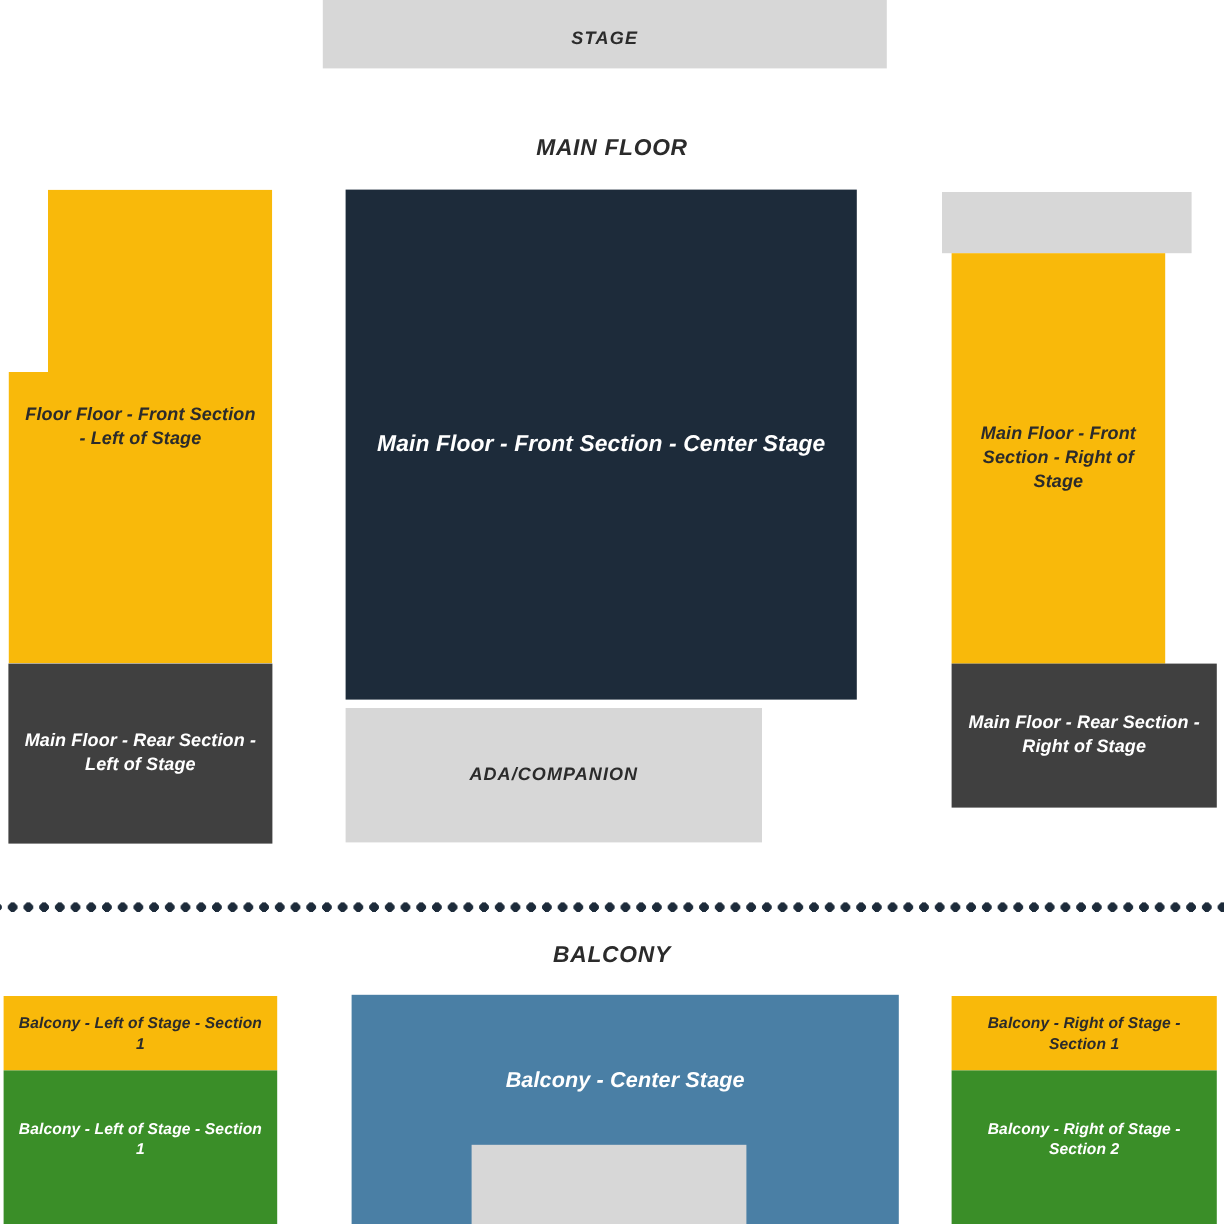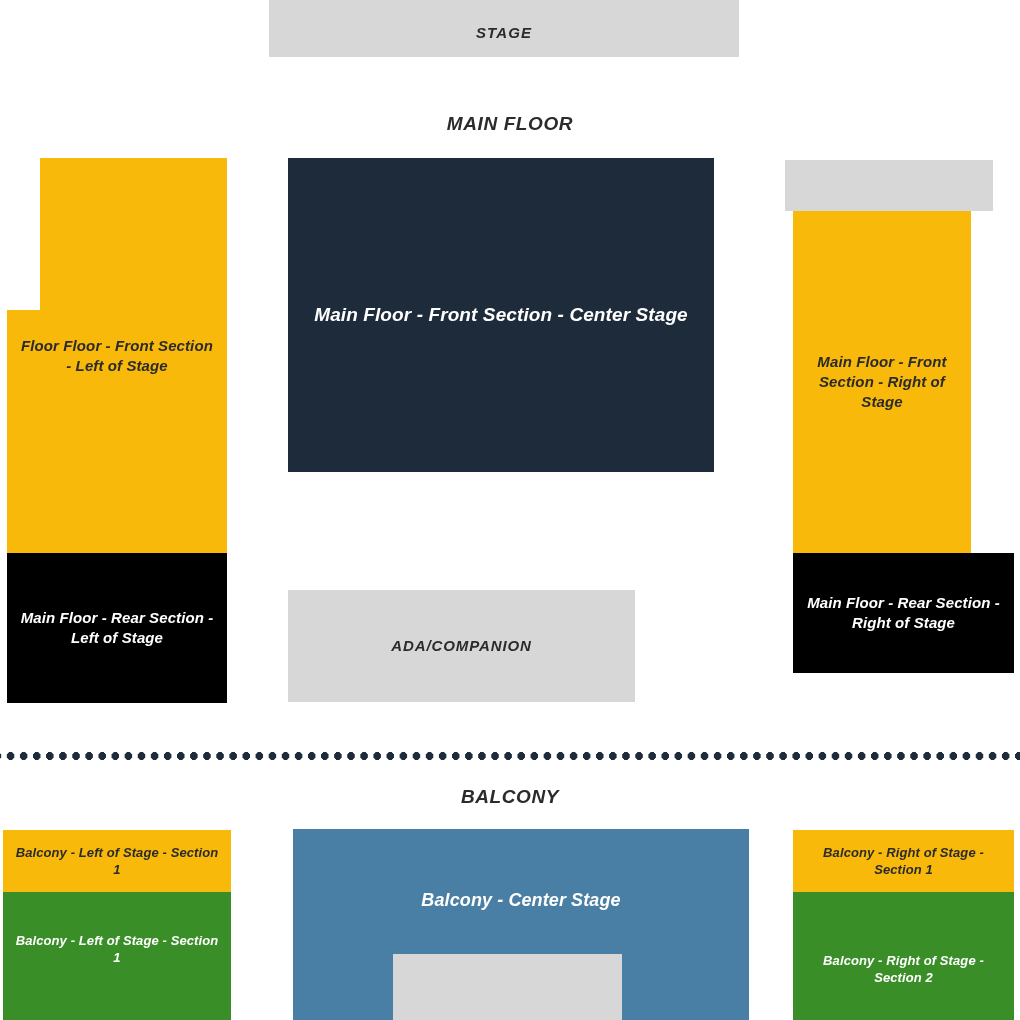--- a/index.html
+++ b/index.html
@@ -34,21 +34,21 @@
 
   .blk-label {
     display: block;
     padding: 0 10px;
     width: 100%;
   }
 
   
   .fill-grey   { background: #d7d7d7; }
   .fill-yellow { background: #f9b90a; }
-  .fill-red    { background: #000000; }
+  .fill-red    { background: #404040; }
   .fill-green  { background: #3a8e28; }
   .fill-blue   { background: #4a7fa5; }
   .fill-navy   { background: #1d2b3a; }
 
   .txt-dark  { color: #2b2b2b; }
   .txt-light { color: #ffffff; }
 
   
   .heading {
     position: absolute;
@@ -103,21 +103,21 @@
     font-size: 15px;
     font-weight: bold;
     justify-content: flex-end;
   }
 
   
   #mf-front-center {
     left: 288px;
     top: 158px;
     width: 426px;
-    height: 314px;
+    height: 425px;
     font-size: 19px;
     font-weight: bold;
     justify-content: flex-end;
   }
 
   #ada-companion {
     left: 288px;
     top: 590px;
     width: 347px;
     height: 112px;
@@ -213,21 +213,21 @@
     font-weight: bold;
   }
   #bal-right-2 {
     left: 793px;
     top: 892px;
     width: 221px;
     height: 128px;
     font-size: 13px;
     font-weight: bold;
     align-items: flex-start;
-    padding-top: 60px;
+    padding-top: 40px;
     text-align: center;
   }
 </style>
 </head>
 <body>
 
 <div id="seatmap">
 
   <div class="blk fill-grey txt-dark" id="stage-block">
     <span class="blk-label">STAGE</span>

